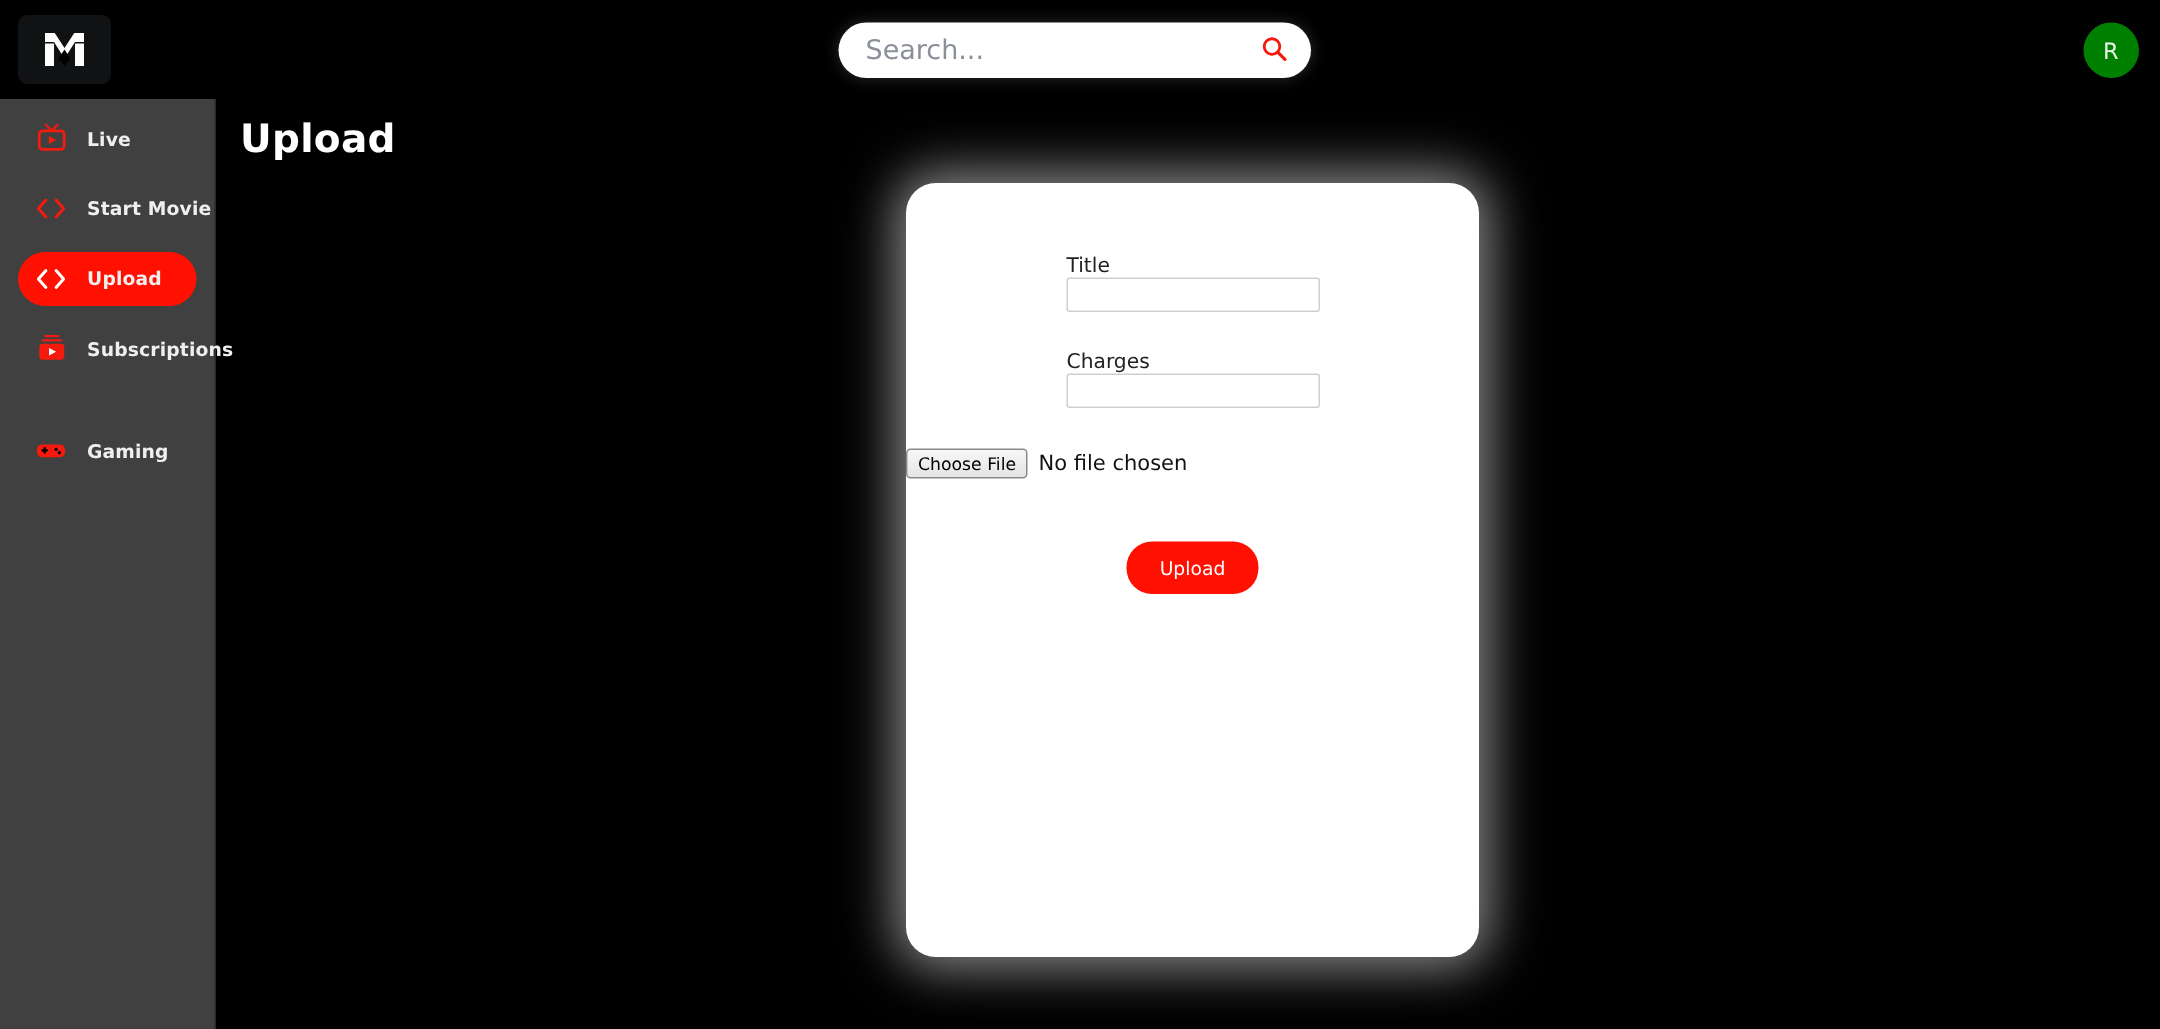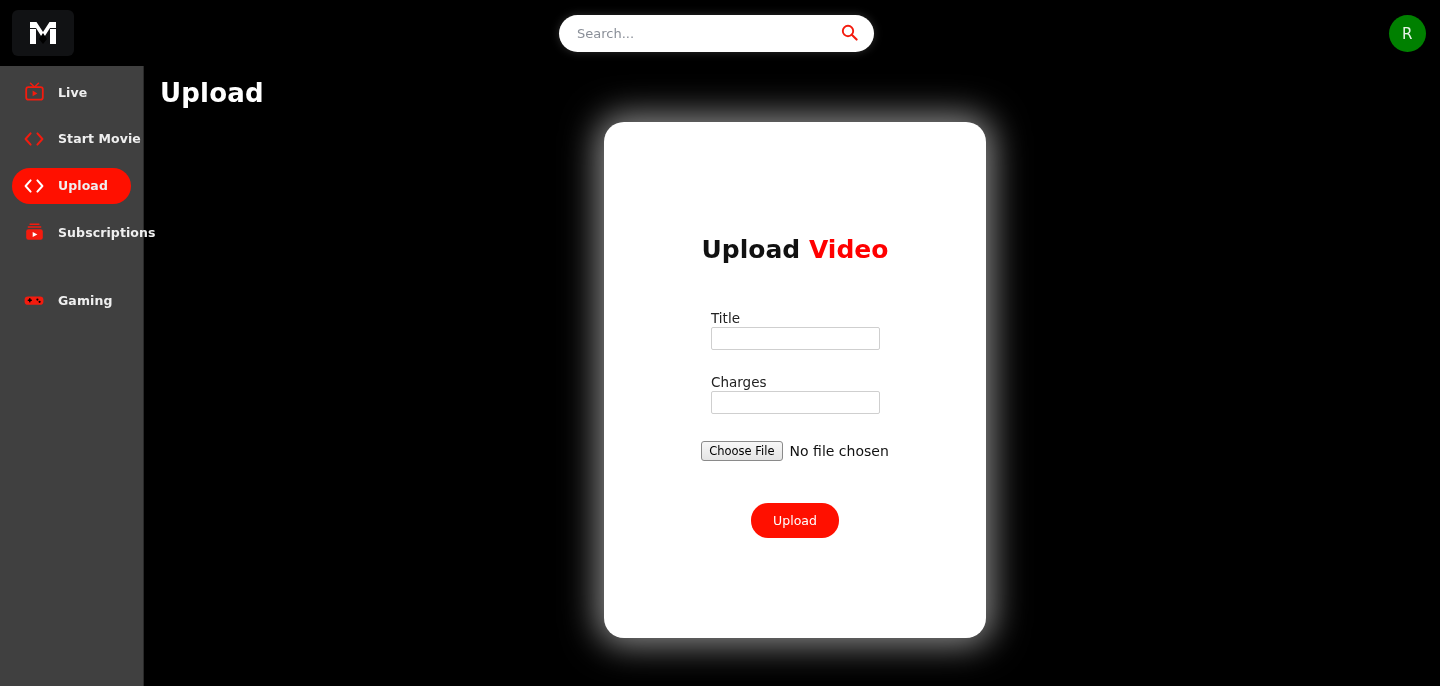--- a/index.html
+++ b/index.html
@@ -30,21 +30,21 @@
     position: absolute; left: 559px; top: 15px;
     width: 315px; height: 37px;
     background: #ffffff;
     border-radius: 19px;
     display: flex; align-items: center;
     box-shadow: 0 0 10px rgba(255,255,255,0.18);
   }
   .search-input {
     flex: 1; border: none; outline: none; background: transparent;
     font-family: "DejaVu Sans", "Liberation Sans", sans-serif;
-    font-size: 13px; color: #333;
+    font-size: 18px; color: #333;
     padding: 0 10px 0 18px;
   }
   .search-input::placeholder { color: #8a8f98; }
   .search-btn {
     background: transparent; border: none; cursor: pointer;
     padding: 0 16px 0 4px; display: flex; align-items: center;
   }
 
   .avatar {
     position: absolute; left: 1389px; top: 15px;
@@ -123,21 +123,21 @@
     display: block; width: 169px; height: 23px;
     border: 1px solid #cfcfcf; border-radius: 2px;
     background: #ffffff; outline: none;
     font-family: "DejaVu Sans", "Liberation Sans", sans-serif;
     font-size: 12px; color: #222;
     padding: 0 4px;
     margin-bottom: 22px;
   }
 
   .file-row {
-    display: flex; align-items: center; justify-content: center;
+    display: flex; align-items: center; 
     margin-top: 27px; gap: 7px;
   }
   .file-btn {
     font-family: "DejaVu Sans", "Liberation Sans", sans-serif;
     font-size: 11.5px; color: #000000;
     background: linear-gradient(#f7f7f7, #e4e4e4);
     border: 1px solid #8a8a8a; border-radius: 3px;
     padding: 2px 7px; cursor: pointer;
   }
   .file-status { font-size: 14px; color: #111111; }
@@ -251,24 +251,20 @@
   </div>
 
 </nav>
 
 <main class="main">
 
   <h1 class="page-title">Upload</h1>
 
   <section class="card">
 
-    <h2 class="card-title">
-      <span>Upload</span>
-      <span class="accent">Video</span>
-    </h2>
 
     <div class="form">
 
       <label class="field-label">Title</label>
       <input class="field-input" type="text" placeholder="" style="">
 
       <label class="field-label">Charges</label>
       <input class="field-input" type="text" placeholder="" style="">
     </div>
 

